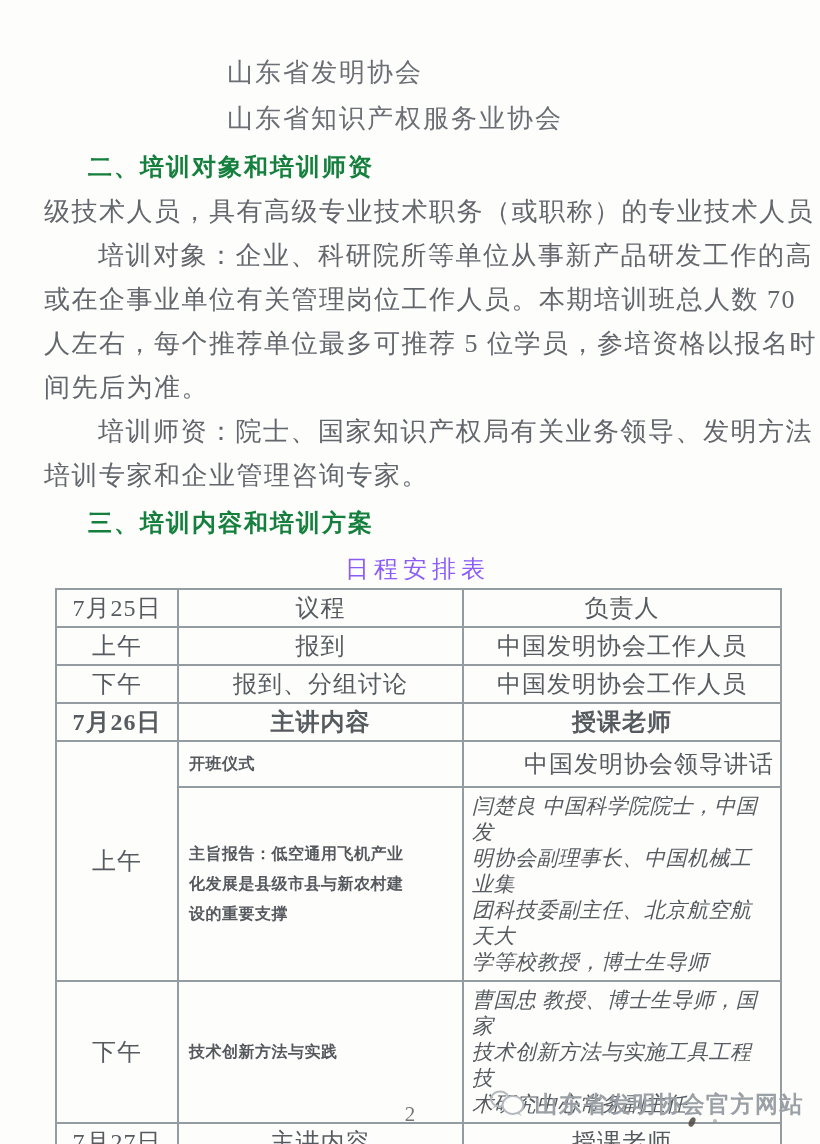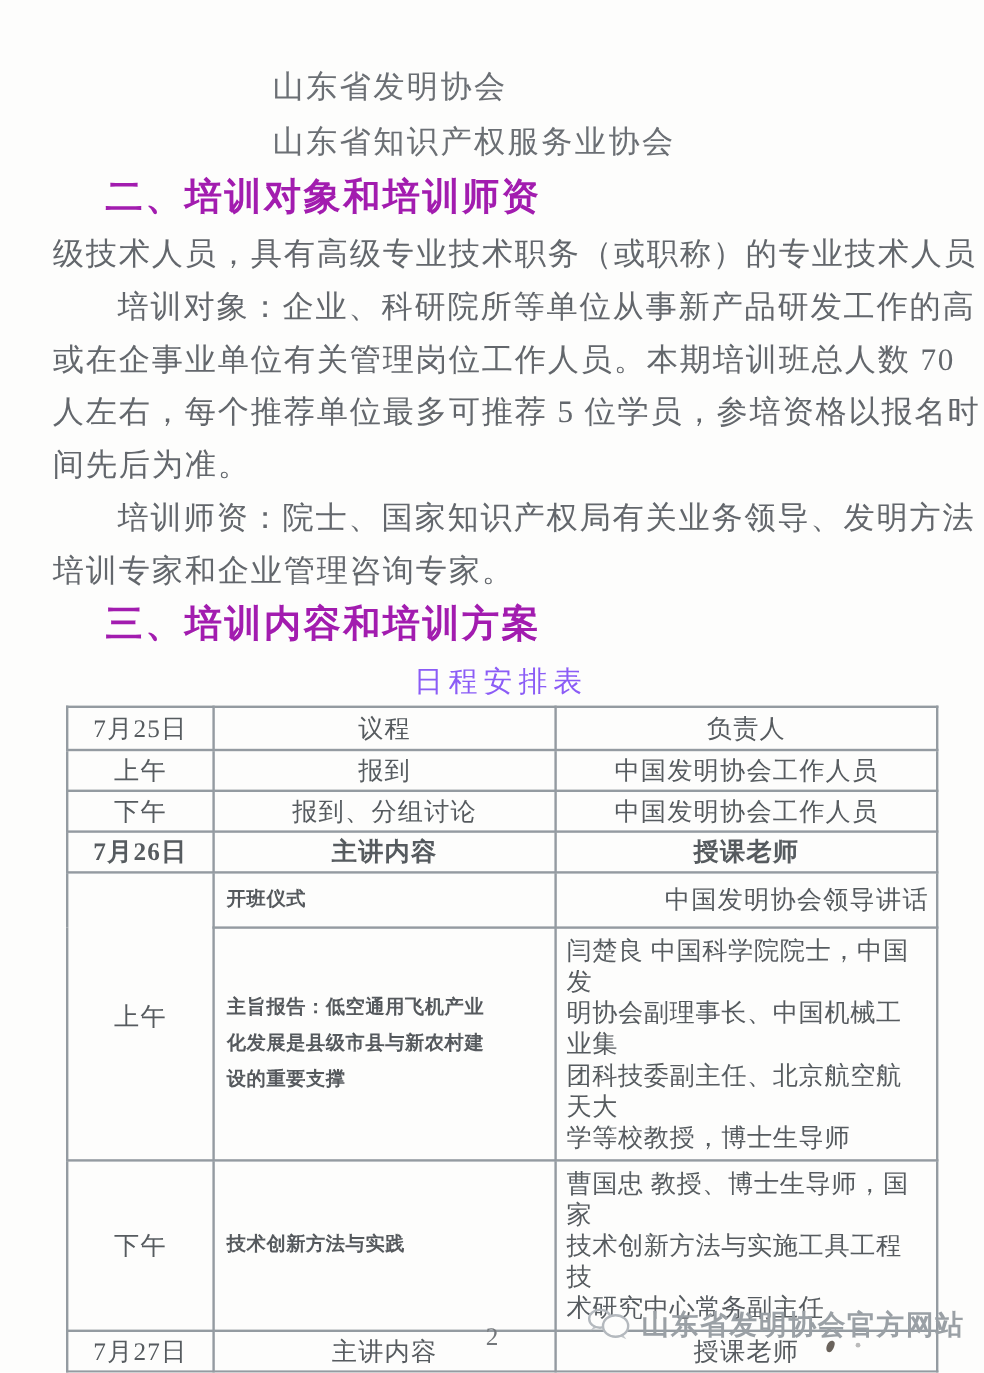--- a/index.html
+++ b/index.html
@@ -18,26 +18,26 @@
   .org-lines {
     margin: 50px 0 0 227px;
     font-size: 26px;
     line-height: 46px;
     letter-spacing: 2px;
     color: #6b6f74;
   }
   
   .sec-heading {
     margin: 2px 0 0 88px;
-    font-family: Liberation Mono, monospace;
+    font-family: Liberation Serif, serif;
     font-weight: bold;
-    font-size: 31px;
+    font-size: 24px;
     line-height: 46px;
     letter-spacing: 2px;
-    color: #a21caf;
+    color: #15803d;
   }
   
   .para {
     margin: 0 28px 0 44px;
     font-size: 26px;
     line-height: 44px;
     letter-spacing: 1.5px;
     color: #63676c;
   }
   .para .line { white-space: nowrap; }
@@ -57,33 +57,34 @@
     border-collapse: collapse;
     table-layout: fixed;
     width: 725px;
     margin: 4px 0 0 55px;
     color: #565b5f;
   }
   table.schedule td {
     border: 2px solid #949ba1;
     text-align: center;
     vertical-align: middle;
-    font-size: 21px;
+    font-size: 24px;
     letter-spacing: 1px;
     padding: 2px 6px;
   }
   table.schedule td.lf { text-align: right; padding-left: 14px; }
   table.schedule td.ml {
     white-space: pre-line;
     text-align: left;
     font-size: 21px;
     line-height: 26px;
     letter-spacing: 0.5px;
     padding: 5px 8px;
     vertical-align: middle;
+    font-style: italic;
   }
   table.schedule td.topic {
     white-space: pre-line;
     text-align: left;
     font-size: 16px;
     line-height: 30px;
     letter-spacing: 0.5px;
     padding: 5px 10px;
     font-weight: bold;
     color: #55595d;

